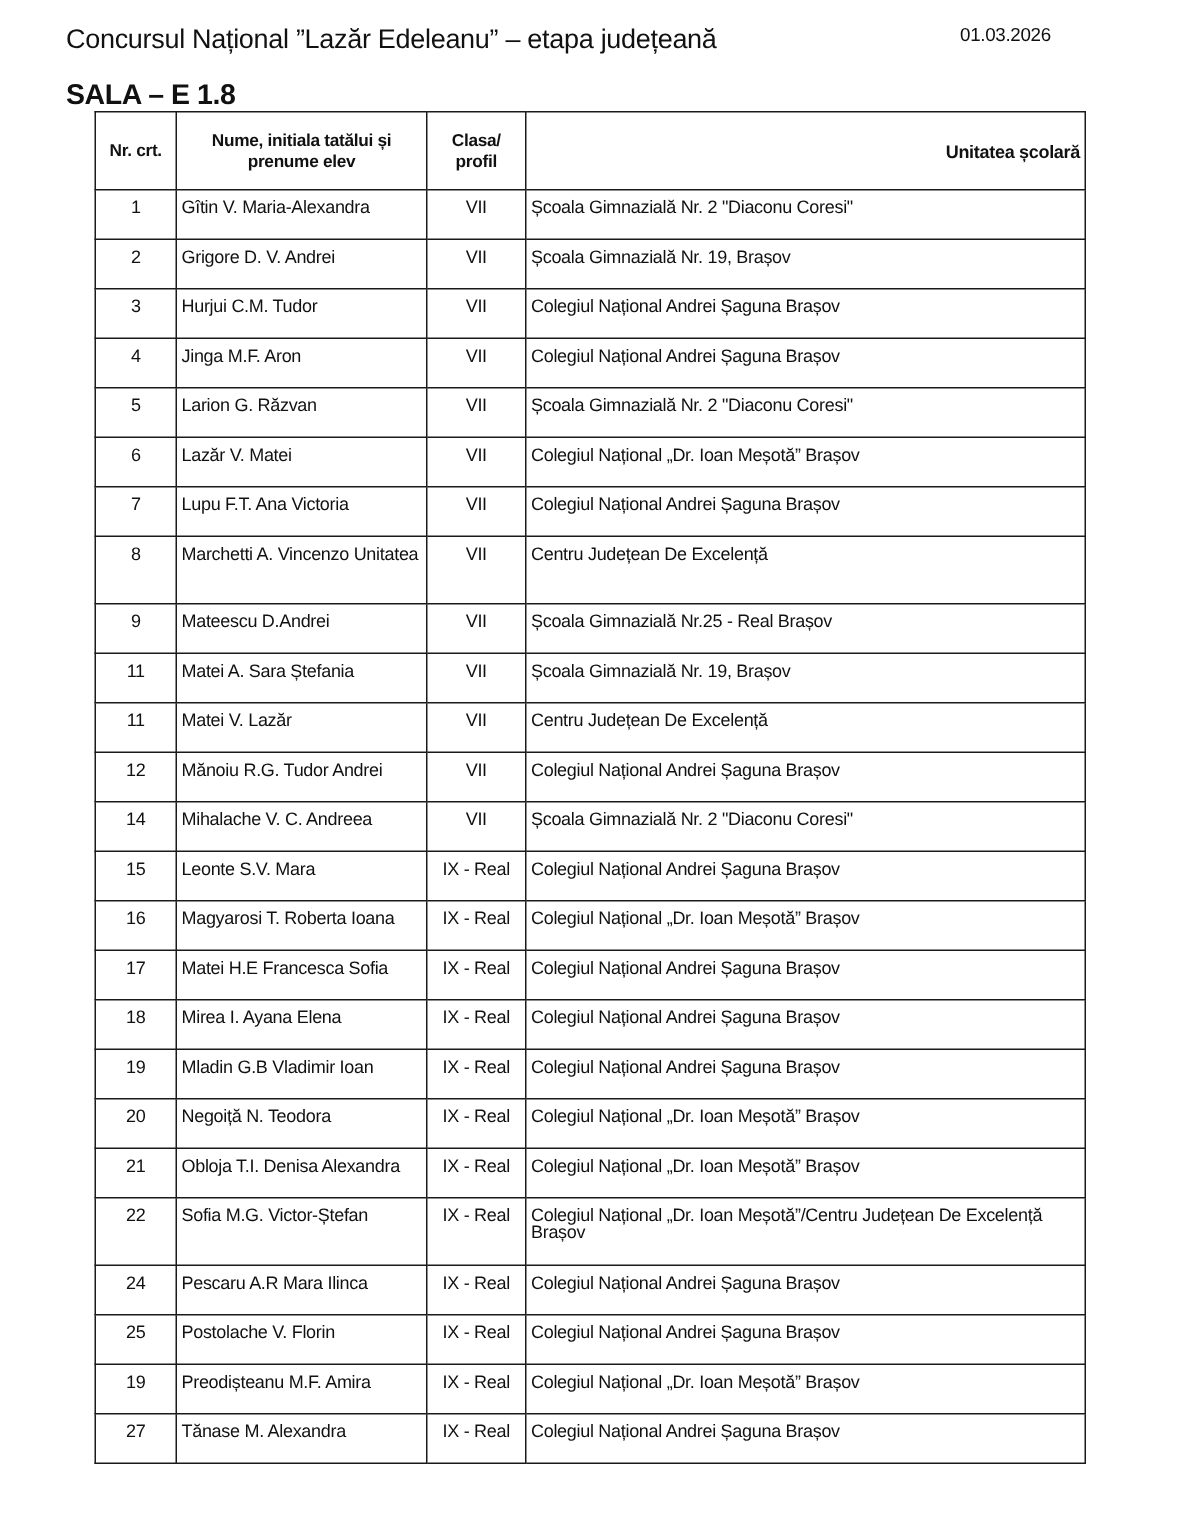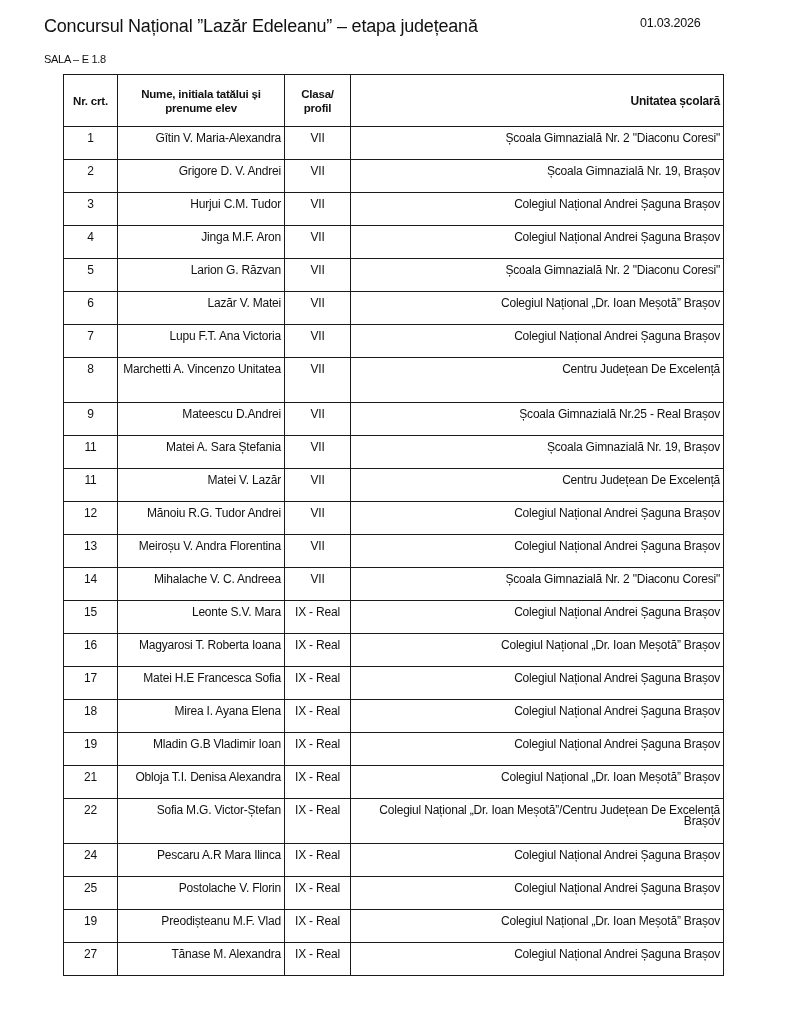--- a/index.html
+++ b/index.html
@@ -11,21 +11,21 @@
     .hdr-title {
       position: absolute; left: 44px; top: 16px;
       font-size: 18px; letter-spacing: -0.2px;
     }
     .hdr-date {
       position: absolute; left: 640px; top: 16px;
       font-size: 12.5px; letter-spacing: -0.2px;
     }
     .room {
       position: absolute; left: 44px; top: 53px;
-      font-size: 11px; font-weight: normal; letter-spacing: -0.3px;
+      font-size: 19px; font-weight: bold; letter-spacing: -0.3px;
     }
     table.list {
       position: absolute; left: 63px; top: 74px;
       width: 660px;
       border-collapse: collapse;
       table-layout: fixed;
       font-size: 12px;
       letter-spacing: -0.2px;
     }
     table.list th, table.list td {
@@ -43,21 +43,21 @@
     }
     table.list th.school-h { font-size: 12px; text-align: right; }
     table.list td {
       height: 26px;
       vertical-align: top;
       padding-top: 6px;
       line-height: 11px;
     }
     table.list tr.tall td { height: 38px; }
     td.nr, td.cls { text-align: center; }
-    td.name, td.school { text-align: right; padding-left: 2px; }
+    td.name, td.school { text-align: left; padding-left: 2px; }
     col.c-nr { width: 54px; }
     col.c-name { width: 167px; }
     col.c-cls { width: 66px; }
     col.c-school { width: 373px; }
   </style>
 </head>
 <body>
 
 <div class="hdr-title">Concursul Național ”Lazăr Edeleanu” – etapa județeană</div>
 <div class="hdr-date">01.03.2026</div>
@@ -145,26 +145,20 @@
         <td class="cls">VII</td>
         <td class="school">Centru Județean De Excelență</td>
       </tr>
       <tr>
         <td class="nr">12</td>
         <td class="name">Mănoiu R.G. Tudor Andrei</td>
         <td class="cls">VII</td>
         <td class="school">Colegiul Național Andrei Șaguna Brașov</td>
       </tr>
       <tr>
-        <td class="nr">13</td>
-        <td class="name">Meiroșu V. Andra Florentina</td>
-        <td class="cls">VII</td>
-        <td class="school">Colegiul Național Andrei Șaguna Brașov</td>
-      </tr>
-      <tr>
         <td class="nr">14</td>
         <td class="name">Mihalache V. C. Andreea</td>
         <td class="cls">VII</td>
         <td class="school">Școala Gimnazială Nr. 2 "Diaconu Coresi"</td>
       </tr>
       <tr>
         <td class="nr">15</td>
         <td class="name">Leonte S.V. Mara</td>
         <td class="cls">IX - Real</td>
         <td class="school">Colegiul Național Andrei Șaguna Brașov</td>
@@ -185,20 +179,26 @@
         <td class="nr">18</td>
         <td class="name">Mirea I. Ayana Elena</td>
         <td class="cls">IX - Real</td>
         <td class="school">Colegiul Național Andrei Șaguna Brașov</td>
       </tr>
       <tr>
         <td class="nr">19</td>
         <td class="name">Mladin G.B Vladimir Ioan</td>
         <td class="cls">IX - Real</td>
         <td class="school">Colegiul Național Andrei Șaguna Brașov</td>
+      </tr>
+      <tr>
+        <td class="nr">20</td>
+        <td class="name">Negoiță N. Teodora</td>
+        <td class="cls">IX - Real</td>
+        <td class="school">Colegiul Național „Dr. Ioan Meșotă” Brașov</td>
       </tr>
       <tr>
         <td class="nr">21</td>
         <td class="name">Obloja T.I. Denisa Alexandra</td>
         <td class="cls">IX - Real</td>
         <td class="school">Colegiul Național „Dr. Ioan Meșotă” Brașov</td>
       </tr>
       <tr class="tall">
         <td class="nr">22</td>
         <td class="name">Sofia M.G. Victor-Ștefan</td>
@@ -212,21 +212,21 @@
         <td class="school">Colegiul Național Andrei Șaguna Brașov</td>
       </tr>
       <tr>
         <td class="nr">25</td>
         <td class="name">Postolache V. Florin</td>
         <td class="cls">IX - Real</td>
         <td class="school">Colegiul Național Andrei Șaguna Brașov</td>
       </tr>
       <tr>
         <td class="nr">19</td>
-        <td class="name">Preodișteanu M.F. Vlad</td>
+        <td class="name">Preodișteanu M.F. Amira</td>
         <td class="cls">IX - Real</td>
         <td class="school">Colegiul Național „Dr. Ioan Meșotă” Brașov</td>
       </tr>
       <tr>
         <td class="nr">27</td>
         <td class="name">Tănase M. Alexandra</td>
         <td class="cls">IX - Real</td>
         <td class="school">Colegiul Național Andrei Șaguna Brașov</td>
       </tr>
     </tbody>

